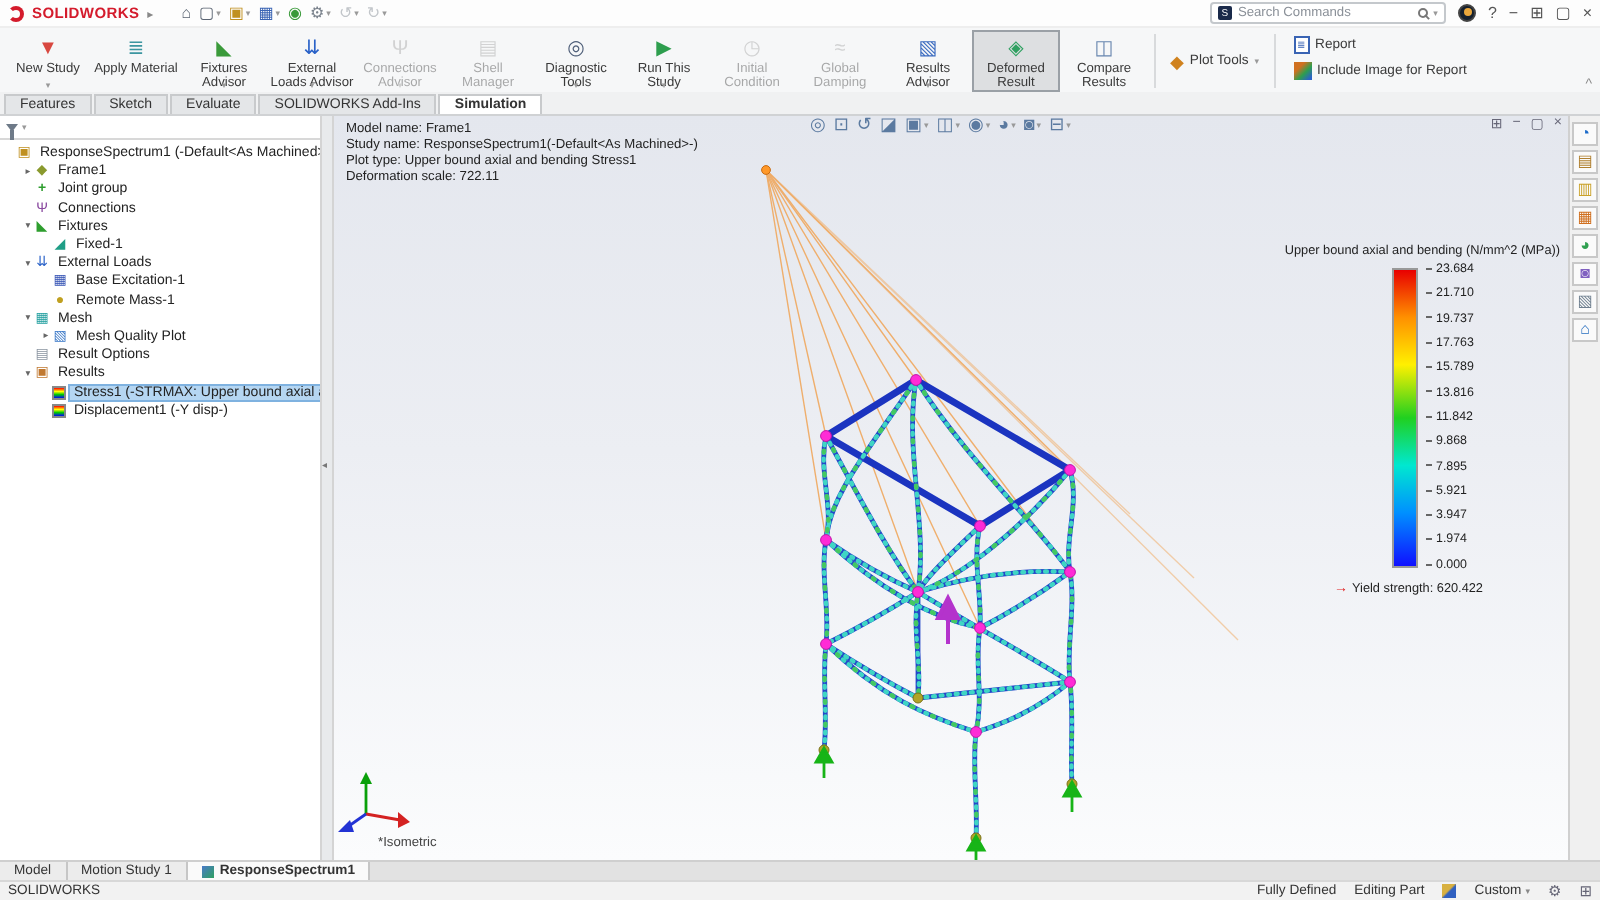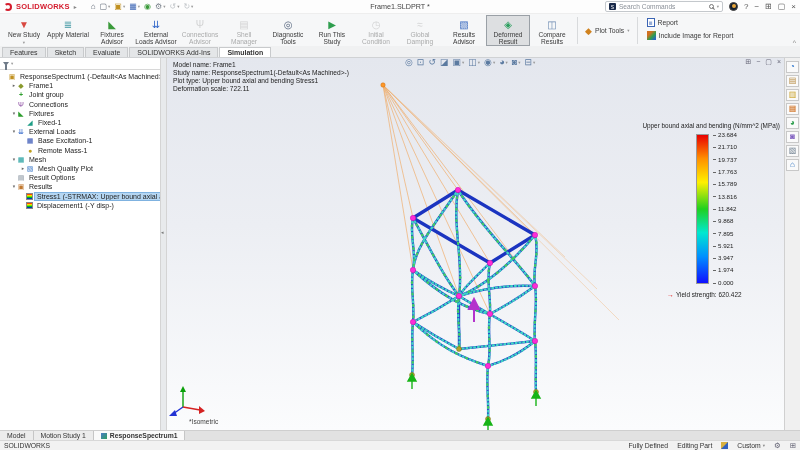--- a/index.html
+++ b/index.html
@@ -170,21 +170,20 @@
         </span>
         <span class="qa disabled has-flyout" style="--c: #9aa2aa;">
           <span class="qa-g">↺</span>
           <span class="fly">▾</span>
         </span>
         <span class="qa disabled has-flyout" style="--c: #9aa2aa;">
           <span class="qa-g">↻</span>
           <span class="fly">▾</span>
         </span>
     </div>
-    <div class="tb-title">Frame1.SLDPRT *</div>
     <div class="tb-right">
       <div class="search">
         <span class="sq">S</span>
         <span class="ph">Search Commands</span>
         <span class="mag"></span>
         <span class="fly" style="display:inline">▾</span>
       </div>
       <span class="avatar"></span>
       <span class="wc">?</span>
       <span class="wc-group" style="display:flex;gap:6px">

